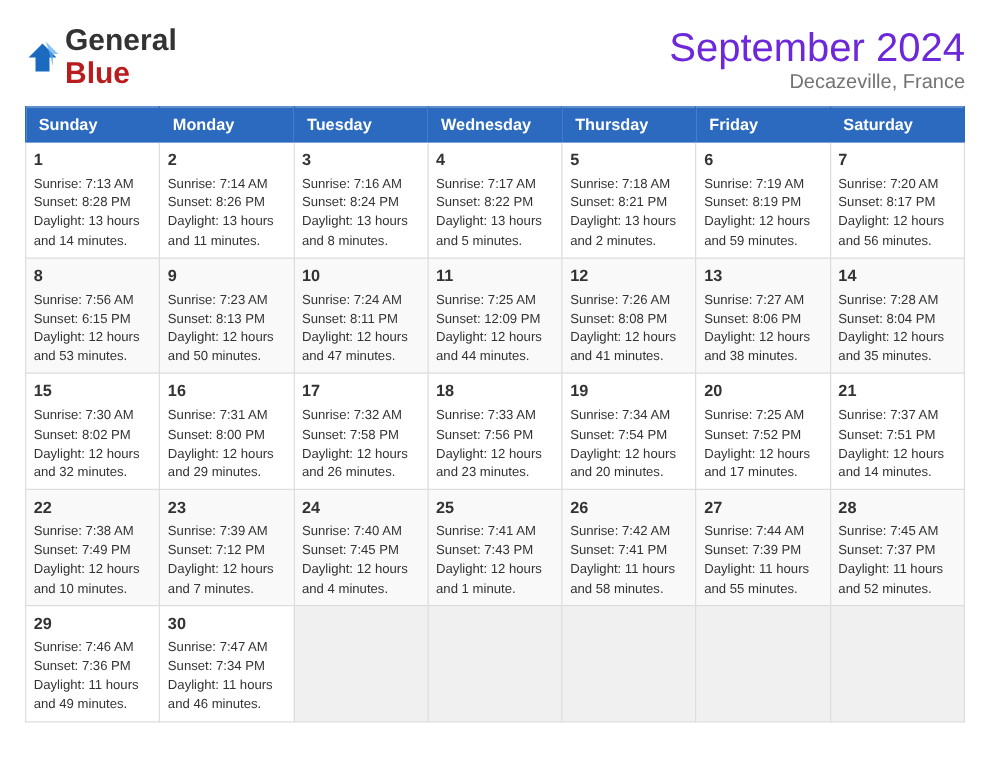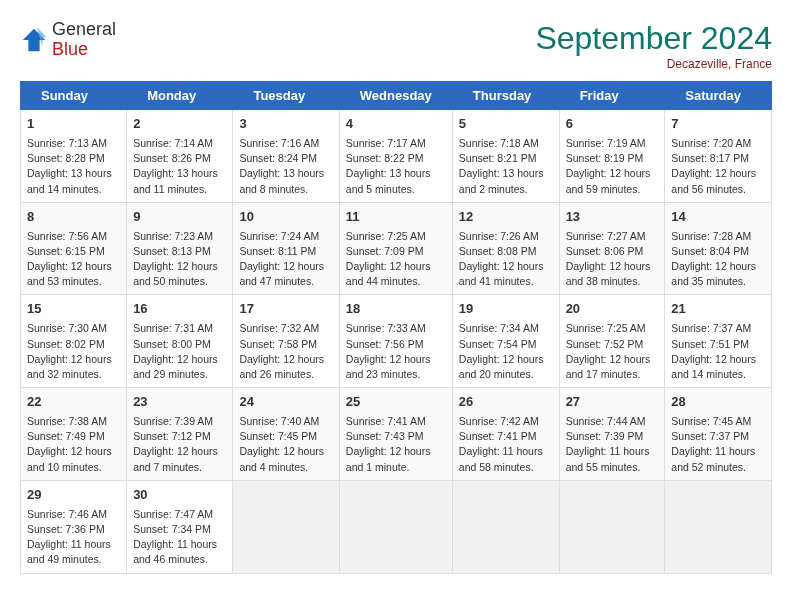--- a/index.html
+++ b/index.html
@@ -15,55 +15,55 @@
       justify-content: space-between;
       align-items: flex-start;
       margin-bottom: 10px;
     }
     .logo {
       display: flex;
       align-items: center;
       gap: 4px;
     }
     .logo-text {
-      font-size: 18px;
-      font-weight: normal;
+      font-size: 24px;
+      font-weight: bold;
       line-height: 1.1;
     }
     .logo-text span {
       display: block;
     }
     .logo-general { color: #333; }
     .logo-blue { color: #b91c1c; }
     .logo-icon {
       width: 28px;
       height: 28px;
     }
     .title-block {
       text-align: right;
     }
     .month-title {
       font-size: 32px;
       font-weight: normal;
-      color: #0f766e;
+      color: #6d28d9;
     }
     .location {
-      font-size: 12px;
-      color: #7f1d1d;
+      font-size: 16px;
+      color: #737373;
     }
     table {
       width: 100%;
       border-collapse: collapse;
       font-size: 11px;
     }
     thead tr th {
       background-color: #2b6abf;
       color: #fff;
       text-align: left;
-      padding: 6px 20px;
+      padding: 6px 10px;
       font-size: 13px;
       font-weight: bold;
       border: 1px solid #2b6abf;
     }
     tbody tr td {
       border: 1px solid #ddd;
       vertical-align: top;
       padding: 5px 6px;
       width: 14.28%;
       min-height: 80px;
@@ -188,21 +188,21 @@
         <td>
           <span class="day-number">10</span>
           <div>Sunrise: 7:24 AM</div>
           <div>Sunset: 8:11 PM</div>
           <div>Daylight: 12 hours</div>
           <div>and 47 minutes.</div>
         </td>
         <td>
           <span class="day-number">11</span>
           <div>Sunrise: 7:25 AM</div>
-          <div>Sunset: 7:09 PM</div>
+          <div>Sunset: 12:09 PM</div>
           <div>Daylight: 12 hours</div>
           <div>and 44 minutes.</div>
         </td>
         <td>
           <span class="day-number">12</span>
           <div>Sunrise: 7:26 AM</div>
           <div>Sunset: 8:08 PM</div>
           <div>Daylight: 12 hours</div>
           <div>and 41 minutes.</div>
         </td>

